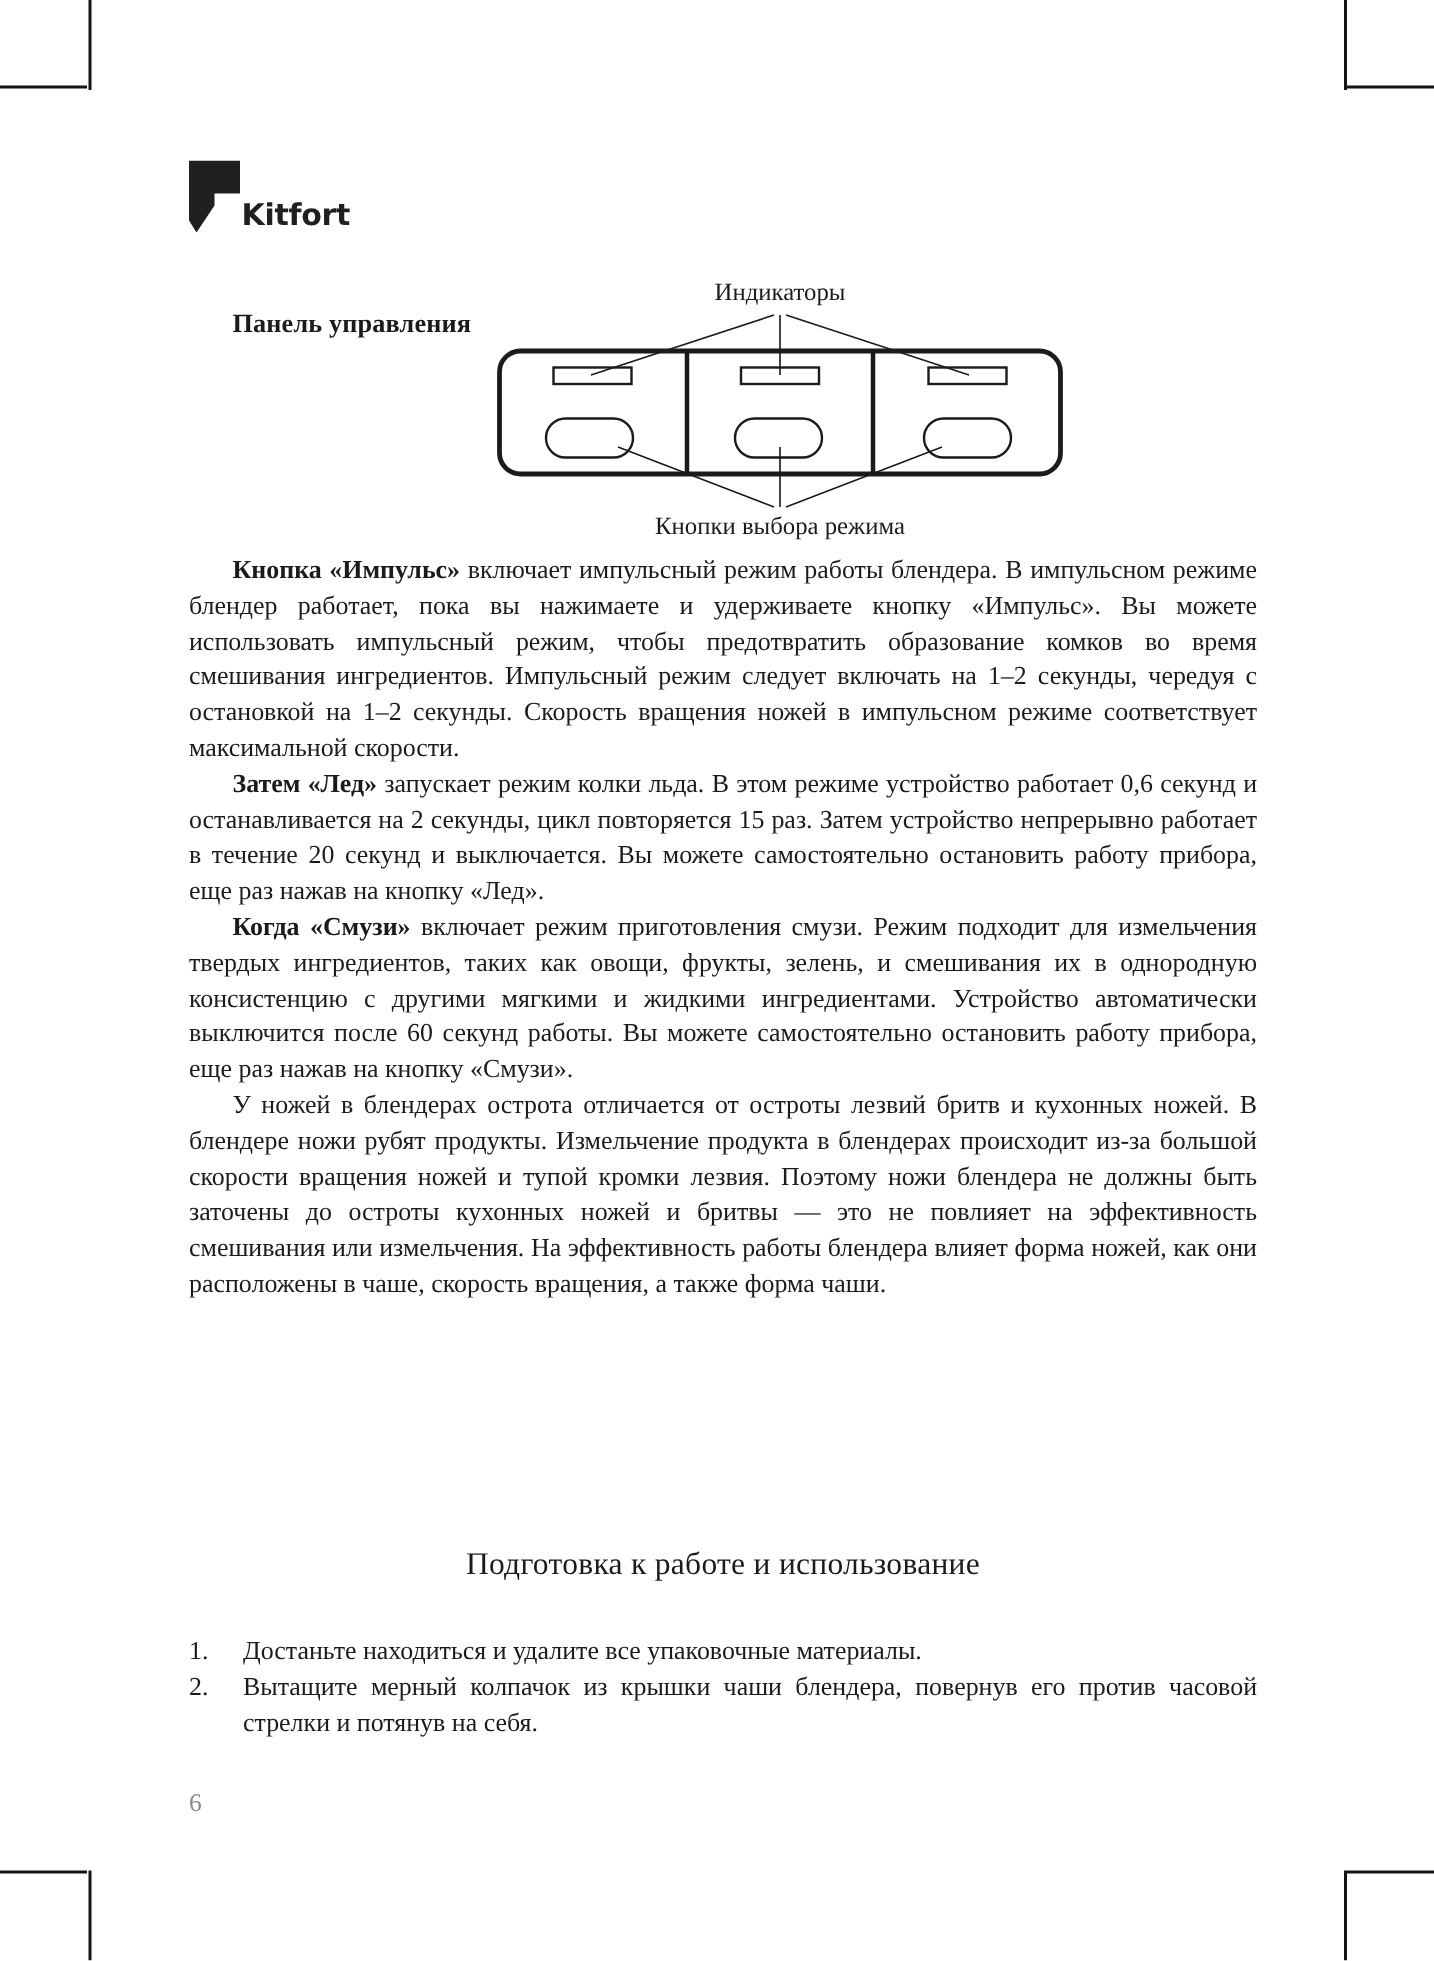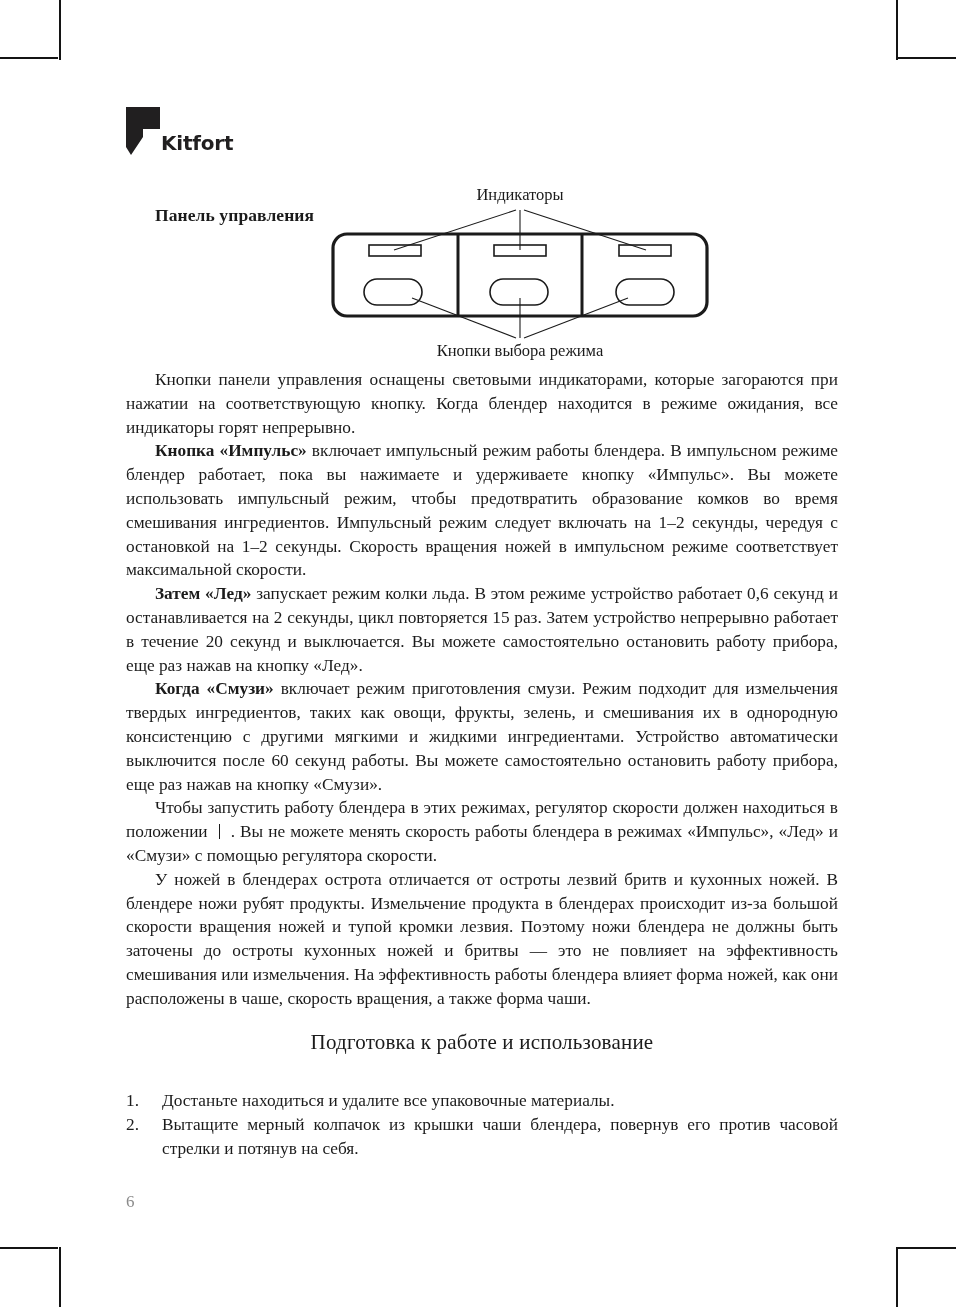--- a/index.html
+++ b/index.html
@@ -227,39 +227,33 @@
         <line x1="200" y1="116" x2="200" y2="156"></line>
         <line x1="308" y1="116" x2="204" y2="156"></line>
       </g>
 
       <text class="diag-label" x="200" y="174" text-anchor="middle">Кнопки выбора режима</text>
     </svg>
   </div>
 
   <div class="body-copy">
 
-    <p class="para">
-      <span>Кнопки панели управления оснащены световыми индикаторами, которые загораются при нажатии на соответствующую кнопку. Когда блендер находится в режиме ожидания, все индикаторы горят непрерывно.</span>
-    </p>
 
     <p class="para">
       <b>Кнопка «Импульс»</b><span> включает импульсный режим работы блендера. В импульсном режиме блендер работает, пока вы нажимаете и удерживаете кнопку «Импульс». Вы можете использовать импульсный режим, чтобы предотвратить образование комков во время смешивания ингредиентов. Импульсный режим следует включать на 1–2 секунды, чередуя с остановкой на 1–2 секунды. Скорость вращения ножей в импульсном режиме соответствует максимальной скорости.</span>
     </p>
 
     <p class="para">
       <b>Затем «Лед»</b><span> запускает режим колки льда. В этом режиме устройство работает 0,6 секунд и останавливается на 2 секунды, цикл повторяется 15 раз. Затем устройство непрерывно работает в течение 20 секунд и выключается. Вы можете самостоятельно остановить работу прибора, еще раз нажав на кнопку «Лед».</span>
     </p>
 
     <p class="para">
       <b>Когда «Смузи»</b><span> включает режим приготовления смузи. Режим подходит для измельчения твердых ингредиентов, таких как овощи, фрукты, зелень, и смешивания их в однородную консистенцию с другими мягкими и жидкими ингредиентами. Устройство автоматически выключится после 60 секунд работы. Вы можете самостоятельно остановить работу прибора, еще раз нажав на кнопку «Смузи».</span>
     </p>
 
-    <p class="para">
-      <span>Чтобы запустить работу блендера в этих режимах, регулятор скорости должен находиться в положении</span><span class="vbar"></span><span>. Вы не можете менять скорость работы блендера в режимах «Импульс», «Лед» и «Смузи» с помощью регулятора скорости.</span>
-    </p>
 
     <p class="para">
       <span>У ножей в блендерах острота отличается от остроты лезвий бритв и кухонных ножей. В блендере ножи рубят продукты. Измельчение продукта в блендерах происходит из-за большой скорости вращения ножей и тупой кромки лезвия. Поэтому ножи блендера не должны быть заточены до остроты кухонных ножей и бритвы — это не повлияет на эффективность смешивания или измельчения. На эффективность работы блендера влияет форма ножей, как они расположены в чаше, скорость вращения, а также форма чаши.</span>
     </p>
   </div>
 
   <div class="lower">
     <h2 class="section-title">Подготовка к работе и использование</h2>
 
     <div class="prep-block">

